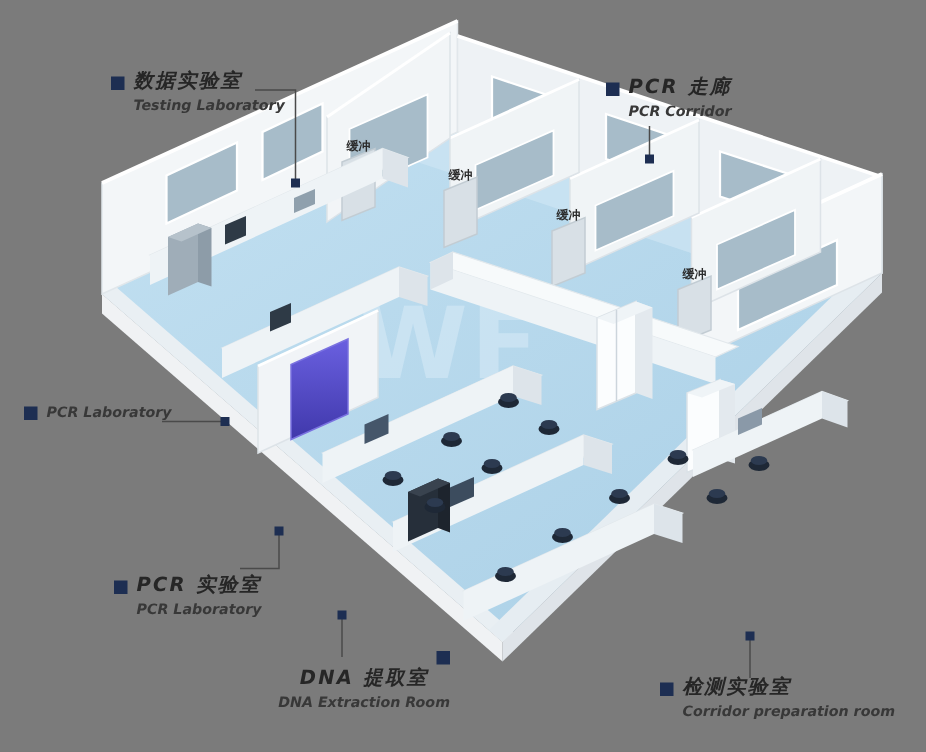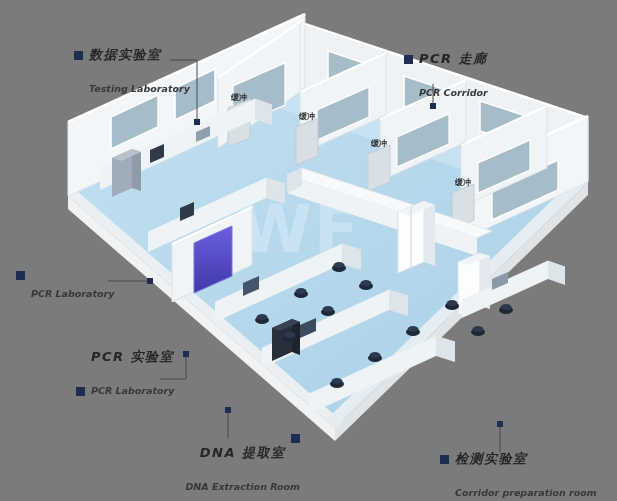--- a/index.html
+++ b/index.html
@@ -7,27 +7,27 @@
     width:617px;height:501px;overflow:hidden;
     font-family:"DejaVu Sans","Liberation Sans",sans-serif;
     background:#7b7b7b;
   }
   #stage{position:relative;width:617px;height:501px;background:#7b7b7b;}
   #scene{position:absolute;left:0;top:0;}
   .callout{position:absolute;display:flex;gap:6px;align-items:flex-start;color:#262626;}
   .callout .bullet{width:9px;height:9px;background:#1d2e52;margin-top:3px;flex:0 0 auto;}
   .callout .txt{display:flex;flex-direction:column;font-style:italic;}
   .callout .zh{font-size:13px;font-weight:bold;letter-spacing:1.5px;line-height:1.15;white-space:nowrap;}
-  .callout .en{font-size:9.5px;font-weight:600;color:#383838;margin-top:20px;white-space:nowrap;}
+  .callout .en{font-size:9.5px;font-weight:600;color:#383838;margin-top:2px;white-space:nowrap;}
   .callout.center{flex-direction:column;align-items:center;gap:3px;text-align:center;}
   .callout.center .bullet{margin-top:0;}
   #lbl-testing{left:74px;top:48px;}
   #lbl-corridor{left:404px;top:52px;}
   #lbl-detection{left:16px;top:268px;}
-  #lbl-pcrlab{left:76px;top:350px;align-items:flex-end;}
+  #lbl-pcrlab{left:76px;top:384px;}
   #lbl-dna{left:160px;top:434px;width:140px;align-items:flex-end;}
   #lbl-reagent{left:440px;top:452px;}
 </style>
 </head>
 <body>
 
 <div id="stage">
 
   <svg id="scene" width="617" height="501" viewBox="0 0 617 501">
     <defs>

